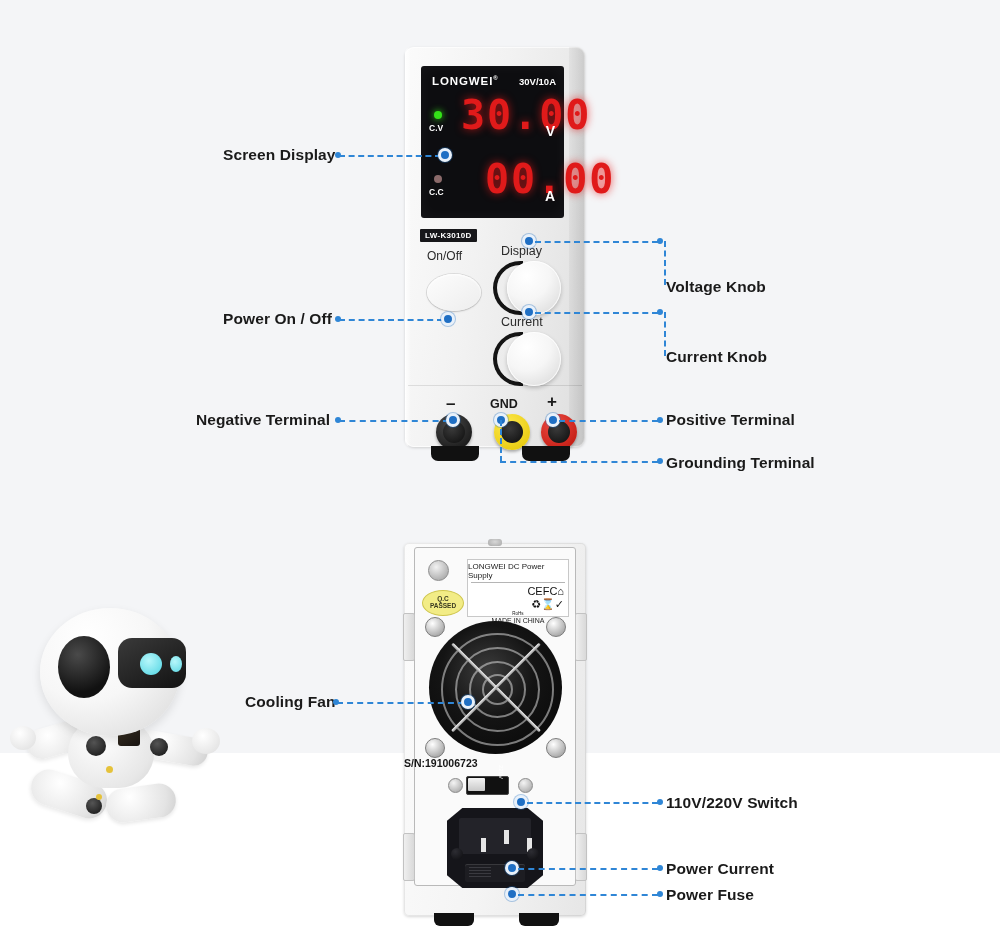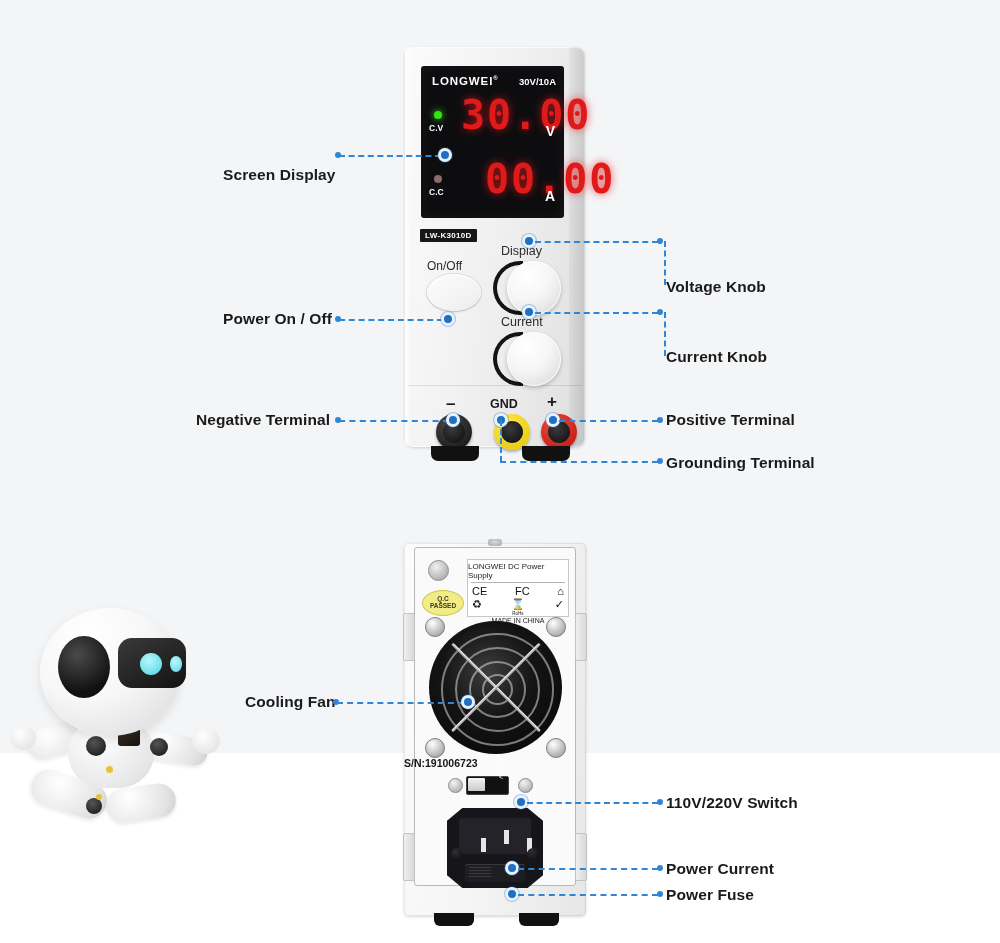--- a/index.html
+++ b/index.html
@@ -59,21 +59,21 @@
   .ledlbl.cc{top:121px;}
   .led{position:absolute;left:13px;width:8px;height:8px;border-radius:50%;}
   .led.on{top:45px;background:#34e218;box-shadow:0 0 7px #34e218;}
   .led.off{top:109px;background:#8b6a6a;}
 
   
   .model{position:absolute;left:15px;top:182px;background:#17171a;color:#fff;font-size:8px;
          font-weight:bold;padding:2px 5px;border-radius:1px;letter-spacing:.3px;}
 
   
-  .onoff-lbl{position:absolute;left:22px;top:212px;font-size:12px;color:#2b2b2b;}
+  .onoff-lbl{position:absolute;left:22px;top:202px;font-size:12px;color:#2b2b2b;}
   .onoff-btn{position:absolute;left:22px;top:227px;width:54px;height:37px;border-radius:50%;
     background:linear-gradient(145deg,#fdfdfd,#ededed);
     box-shadow:inset 0 1px 2px rgba(255,255,255,.95),0 1px 2px rgba(0,0,0,.17),0 0 0 1px rgba(0,0,0,.09);}
 
   
   .knob-lbl{position:absolute;font-size:12.5px;color:#2b2b2b;}
   .knob-lbl.v{left:96px;top:197px;}
   .knob-lbl.c{left:96px;top:268px;}
   .knob{position:absolute;width:54px;height:54px;border-radius:50%;
     background:radial-gradient(circle at 36% 28%,#ffffff 0%,#f6f6f6 45%,#e2e2e2 78%,#cfcfcf 100%);
@@ -113,21 +113,21 @@
   .ear.r{right:-1px;}
   .ear.t{top:70px;}
   .ear.b{top:290px;}
   .topscrew{position:absolute;left:50%;margin-left:-7px;top:-4px;width:14px;height:7px;
     background:radial-gradient(ellipse at 50% 40%,#d8d8d8,#a8a8a8);border-radius:3px;}
 
   .sticker{position:absolute;left:63px;top:16px;width:100px;height:56px;background:#fff;
     border:1px solid #c8c8c8;}
   .sticker .st-title{text-align:left;font-size:8px;color:#1a1a1a;padding-top:2px;}
   .sticker .st-rule{height:1px;background:#b5b5b5;margin:2px 3px;}
-  .sticker .icons{display:flex;justify-content:space-between;align-items:center;padding:1px 4px;}
+  .sticker .icons{display:flex;justify-content:flex-end;align-items:center;padding:1px 4px;}
   .sticker .icons span{font-size:11px;color:#111;line-height:1;}
   .sticker .rohs{font-size:4.5px;text-align:center;color:#111;}
   .sticker .st-made{text-align:center;font-size:7px;color:#1a1a1a;margin-top:1px;}
 
   .qc{position:absolute;left:18px;top:47px;width:40px;height:24px;border-radius:50%;
     background:#f2ec86;border:1px solid #cfc64e;display:flex;flex-direction:column;
     align-items:center;justify-content:center;line-height:1.05;}
   .qc span{font-size:6.5px;font-weight:bold;color:#3a3a20;}
   .hexscrew{position:absolute;width:19px;height:19px;border-radius:50%;
     background:radial-gradient(circle at 38% 32%,#f2f2f2,#9a9a9a);border:1px solid #8d8d8d;}
@@ -341,21 +341,21 @@
     <div class="rb dot-y y2"></div>
     <div class="rb hand-l"></div>
     <div class="rb hand-r"></div>
     <div class="rb head"></div>
     <div class="rb eye-l"></div>
     <div class="rb eye-r"></div>
     <div class="rb iris"></div>
     <div class="rb iris2"></div>
   </div>
 
-  <div class="callout left" style="left:223px;top:146px;margin-top:20px;">Screen Display</div>
+  <div class="callout left" style="left:223px;top:146px;">Screen Display</div>
   <div class="tipdot" style="left:335px;top:152px;"></div>
   <div class="lead" style="left:339px;top:155px;width:102px;"></div>
   <div class="marker" style="left:438px;top:148px;"></div>
 
   <div class="callout left" style="left:223px;top:310px;">Power On / Off</div>
   <div class="tipdot" style="left:335px;top:316px;"></div>
   <div class="lead" style="left:339px;top:319px;width:104px;"></div>
   <div class="marker" style="left:441px;top:312px;"></div>
 
   <div class="callout left" style="left:196px;top:411px;">Negative Terminal</div>

